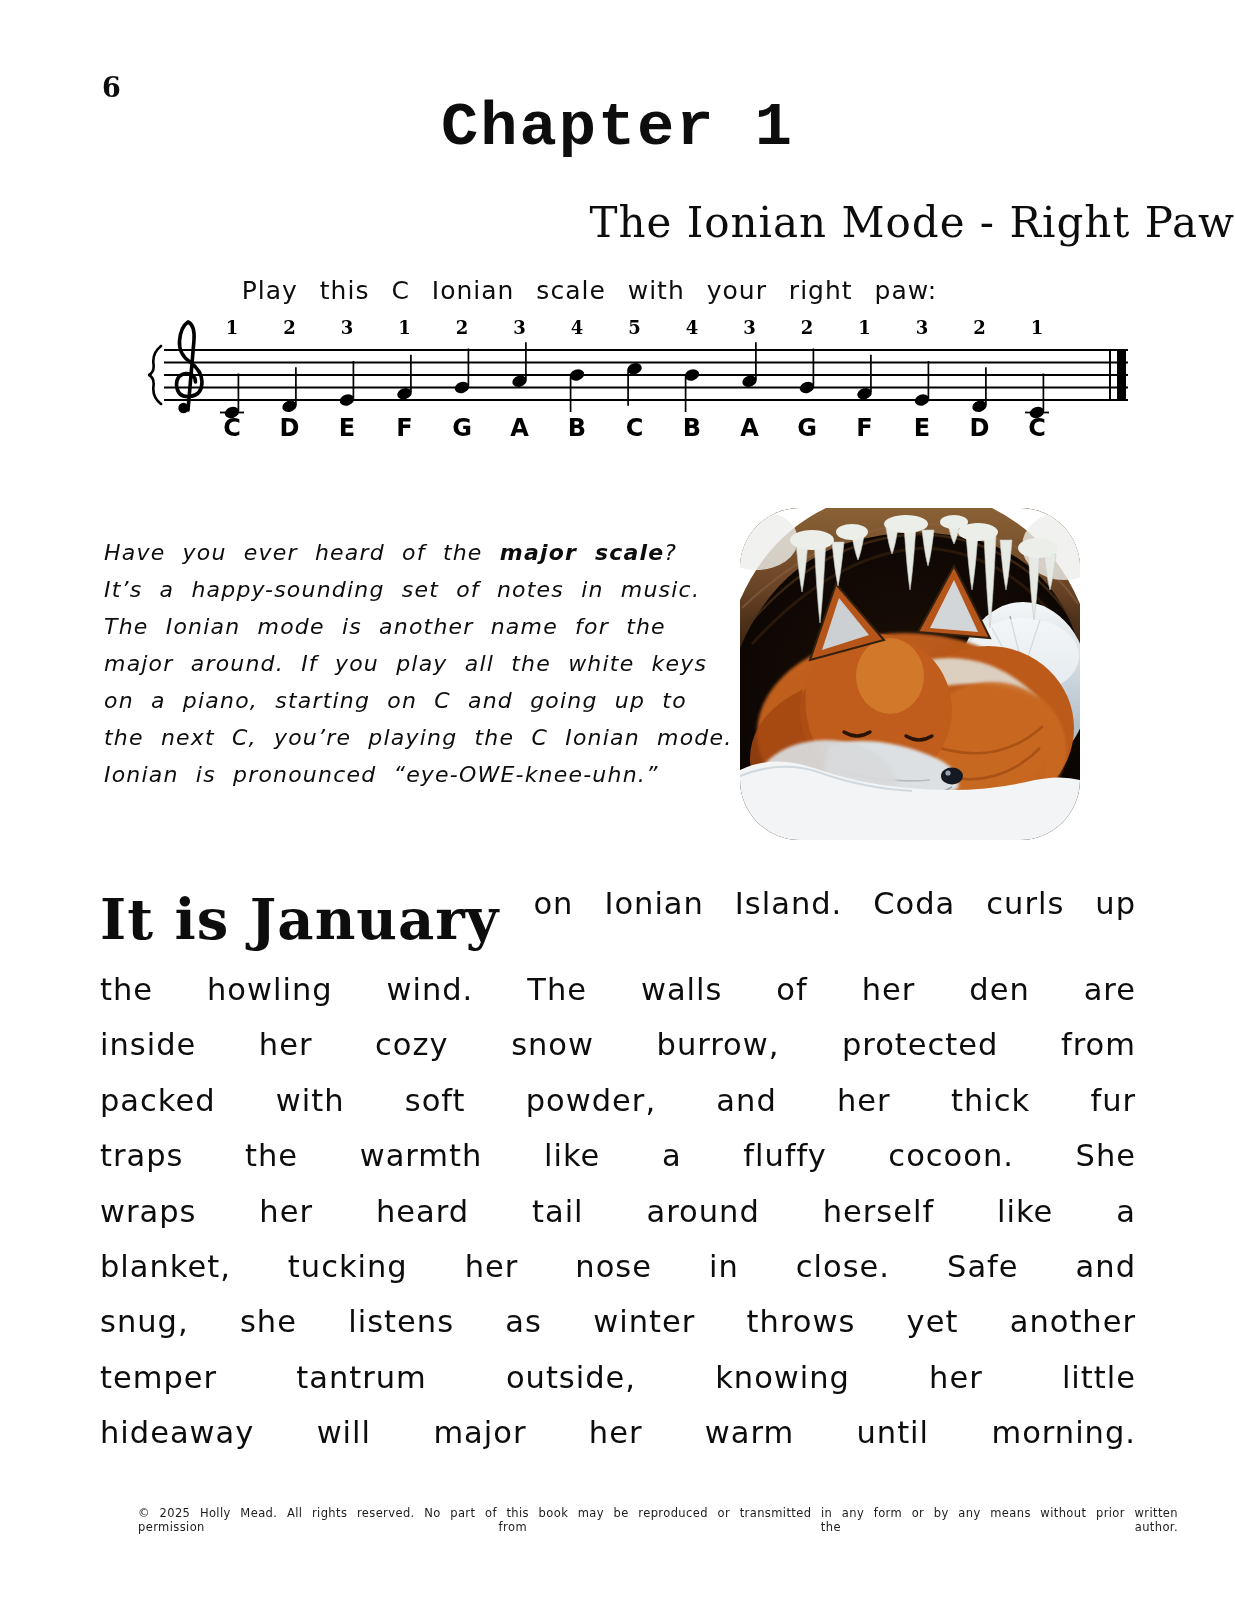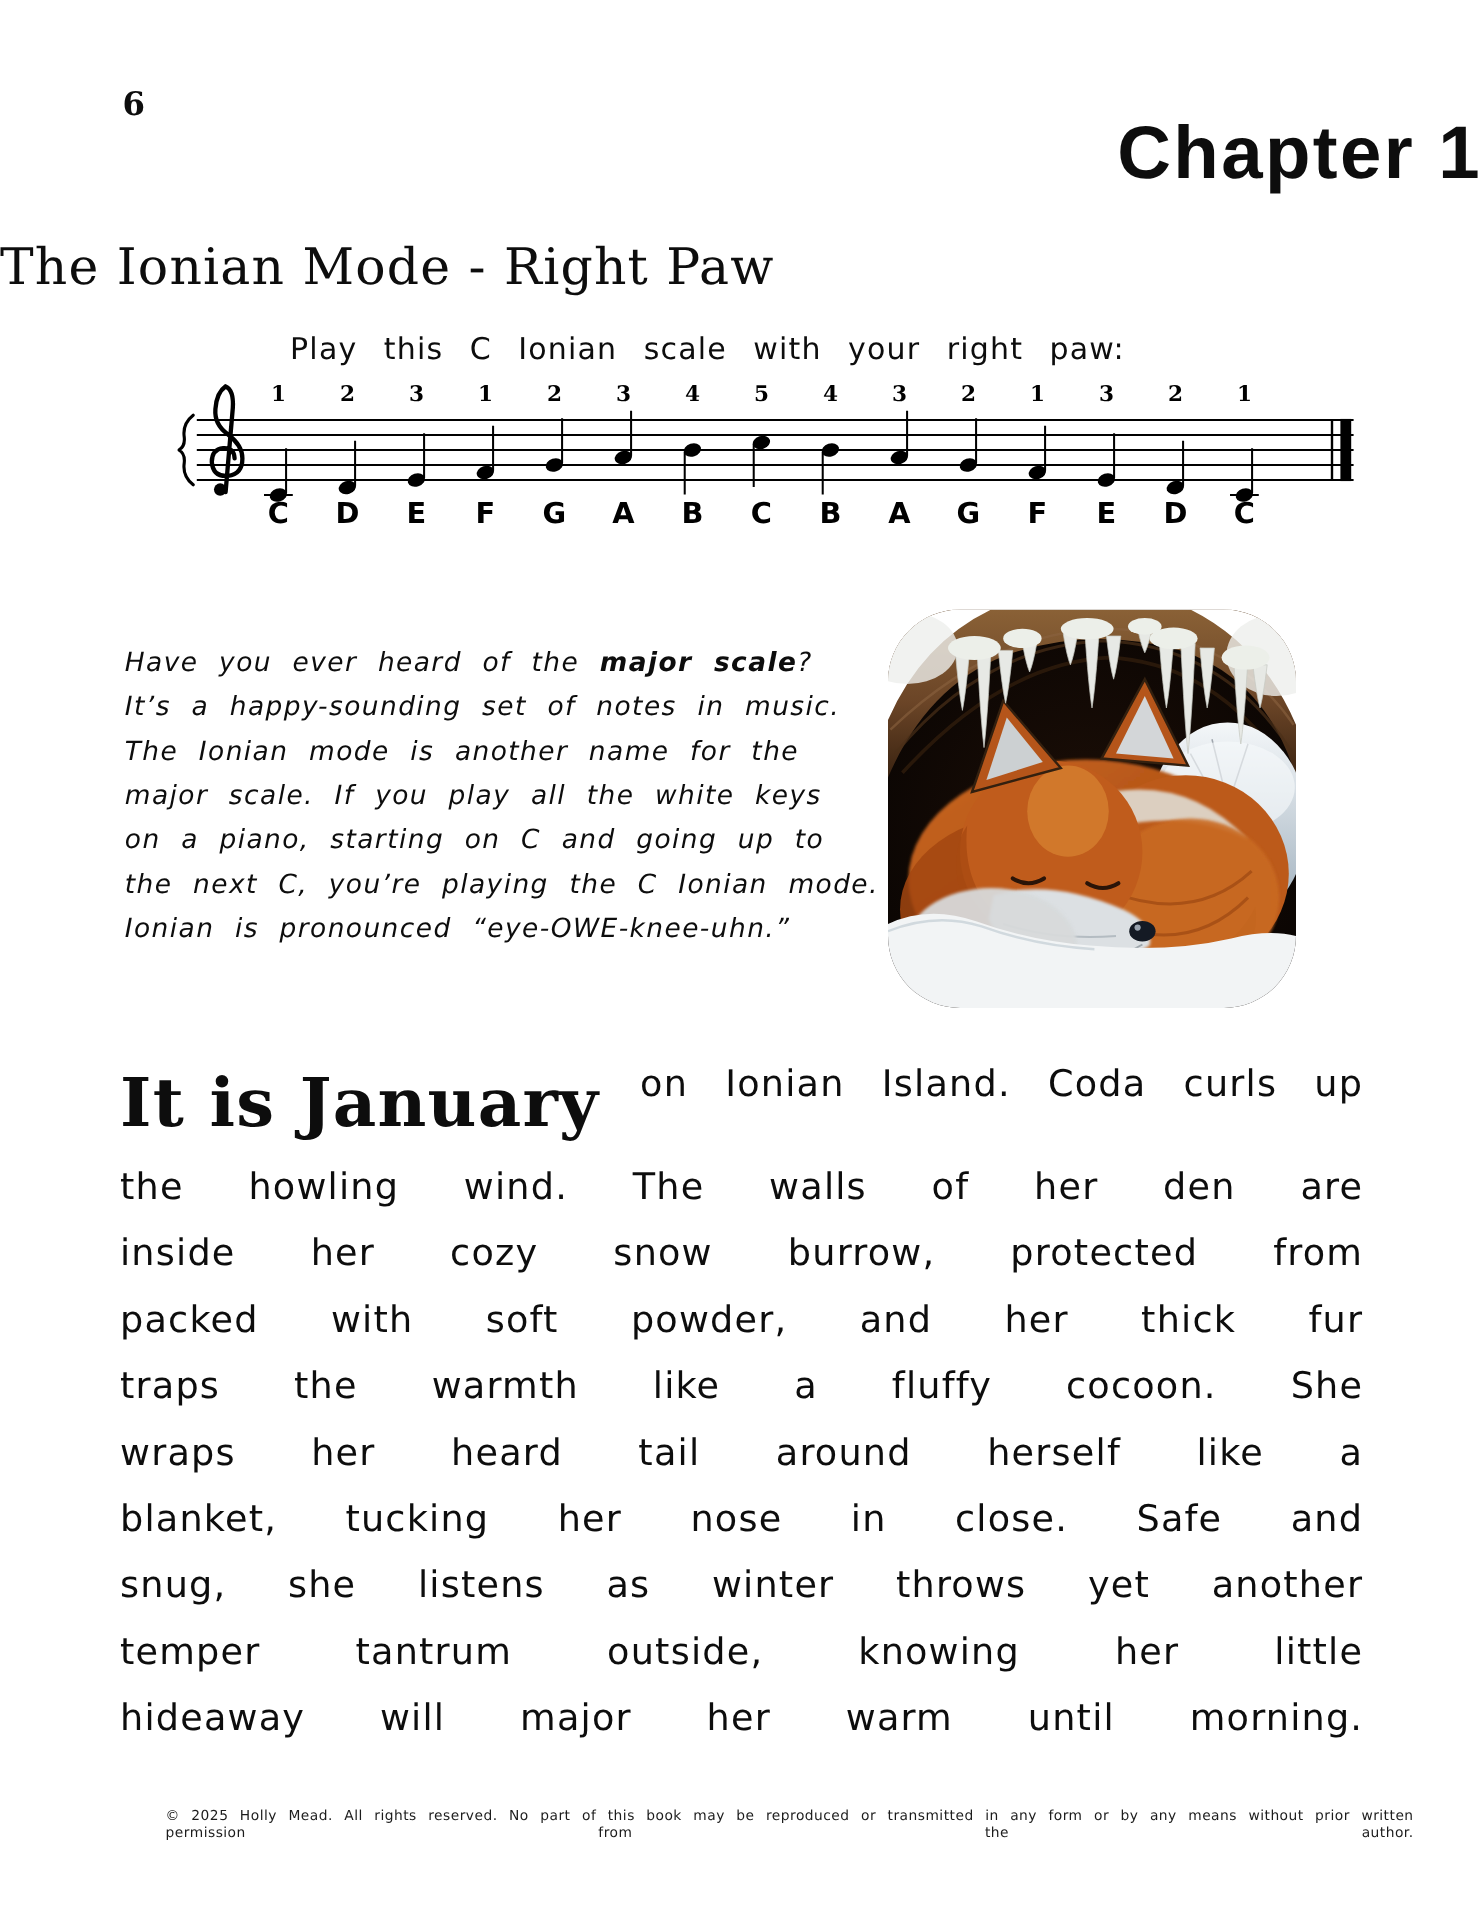--- a/index.html
+++ b/index.html
@@ -15,28 +15,28 @@
   }
   .abs{position:absolute;}
 
   #page-number{
     left:102px;top:72px;
     font-family:"DejaVu Serif",serif;
     font-weight:bold;font-size:27px;
   }
   #chapter-title{
     left:0;top:92px;width:100%;
-    text-align:right;
-    font-family:Liberation Sans, sans-serif;
+    text-align:center;
+    font-family:Liberation Mono, monospace;
     font-weight:bold;font-size:62px;
     letter-spacing:2px;
   }
   #chapter-subtitle{
     left:0;top:198px;width:100%;
-    text-align:left;
+    text-align:right;
     font-family:"DejaVu Serif",serif;
     font-size:42px;letter-spacing:1px;
   }
   #instruction{
     left:0;top:276px;width:100%;
     text-align:center;
     font-size:25px;letter-spacing:1px;word-spacing:13px;
     transform:translateX(-28px);
   }
   #staff-wrap{left:148px;top:312px;width:992px;height:132px;}
@@ -199,21 +199,21 @@
           <text x="889" y="22" text-anchor="middle" font-family="&quot;DejaVu Serif&quot;,serif" font-size="18" font-weight="bold" fill="#000">1</text>
           <text x="889" y="124" text-anchor="middle" font-family="&quot;DejaVu Sans&quot;,sans-serif" font-size="24" font-weight="bold" fill="#000">C</text>
         </g>
       </svg>
   </div>
 
   <div class="abs" id="info-text">
     <div><span>Have you ever heard of the </span><span class="b">major scale</span><span>?</span></div>
     <div>It’s a happy-sounding set of notes in music.</div>
     <div>The Ionian mode is another name for the</div>
-    <div>major scale. If you play all the white keys</div>
+    <div>major around. If you play all the white keys</div>
     <div>on a piano, starting on C and going up to</div>
     <div>the next C, you’re playing the C Ionian mode.</div>
     <div>Ionian is pronounced “eye-OWE-knee-uhn.”</div>
   </div>
 
   <div class="abs" id="fox-wrap">
     <svg viewBox="0 0 340 332" width="340" height="332">
       <defs>
         <radialGradient id="caveG" cx="50%" cy="55%" r="72%">
           <stop offset="0%" stop-color="#1d0f07"></stop>

